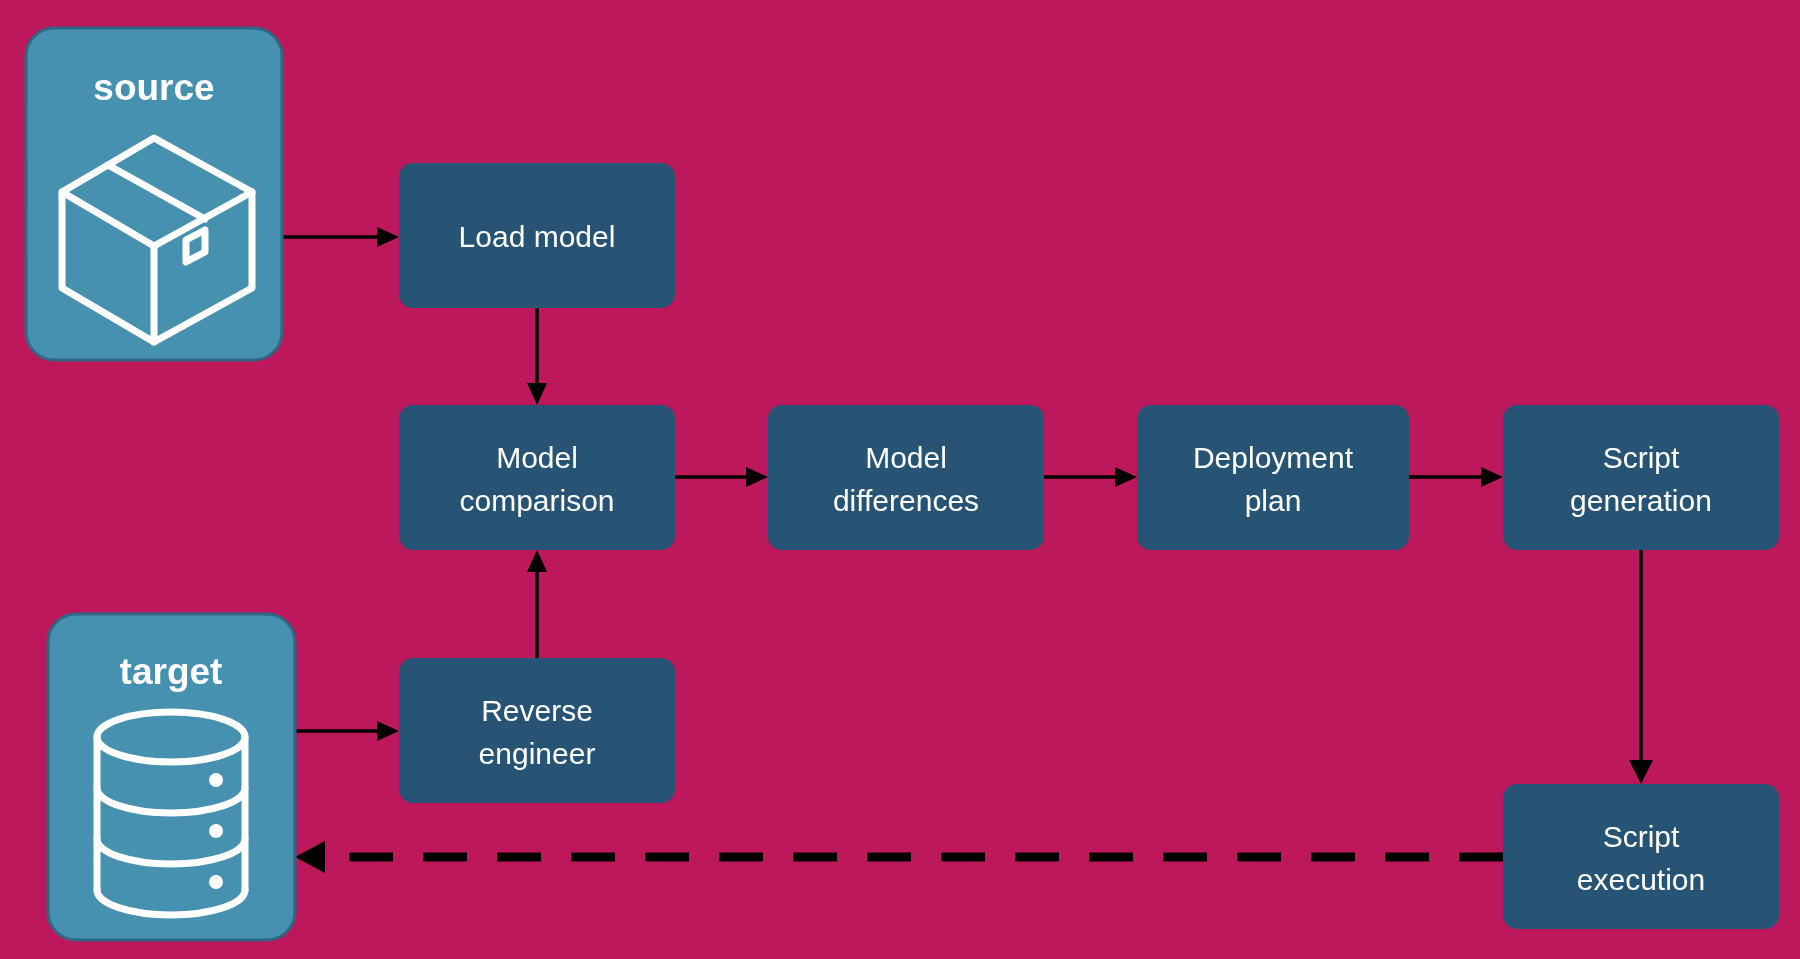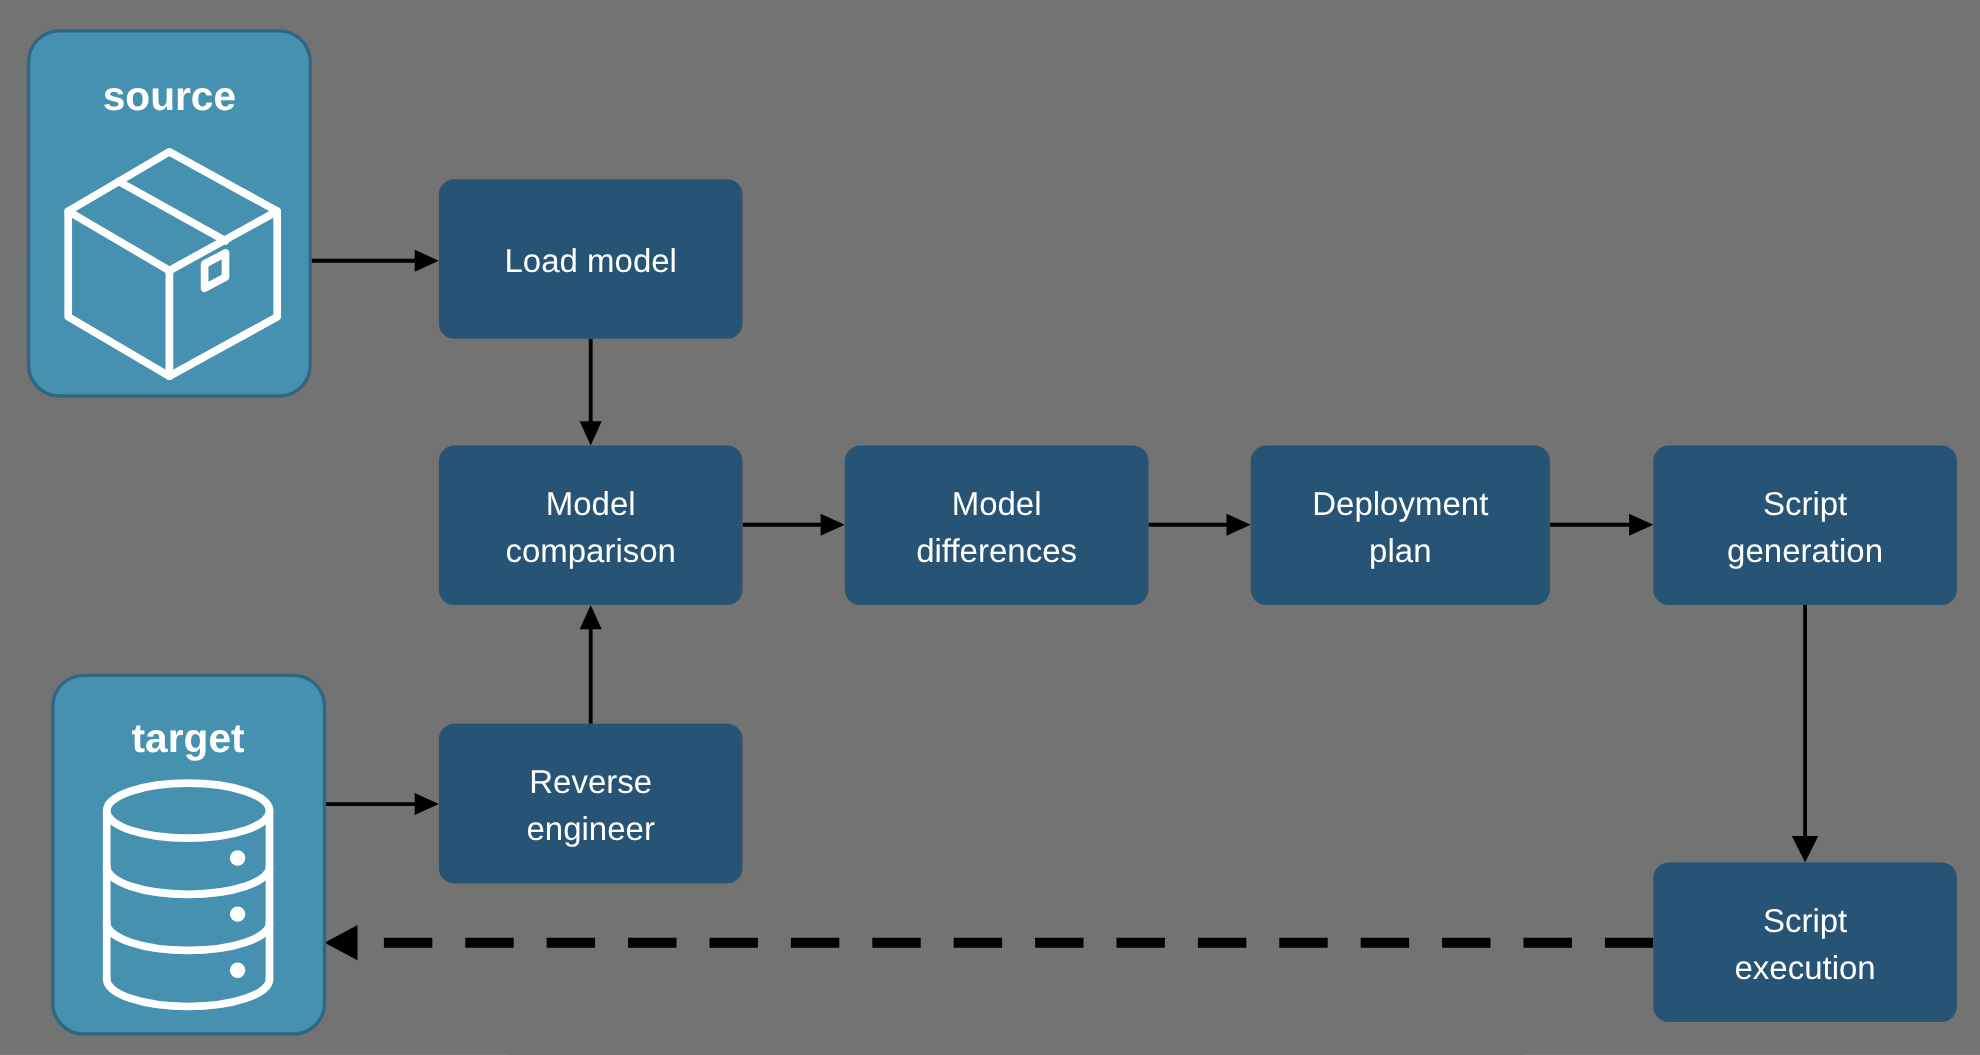--- a/index.html
+++ b/index.html
@@ -10,21 +10,21 @@
   body {
     width: 1800px;
     height: 959px;
     font-family: "Liberation Sans", sans-serif;
     overflow: hidden;
   }
   #diagram-root {
     position: relative;
     width: 1800px;
     height: 959px;
-    background: #737373;
+    background: #be185d;
   }
   svg.canvas {
     position: absolute;
     top: 0;
     left: 0;
     width: 1800px;
     height: 959px;
     display: block;
   }
   .endpoint-label {

